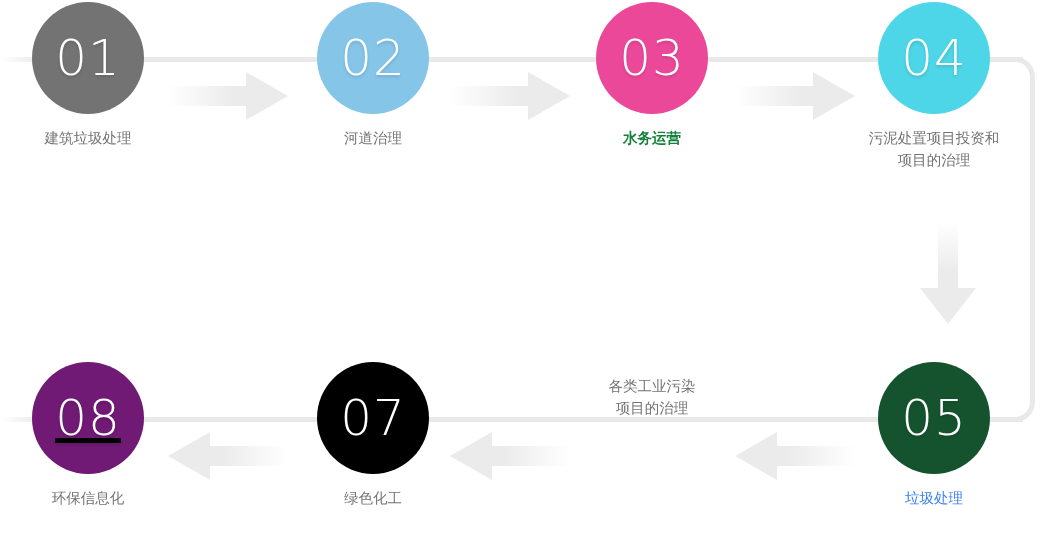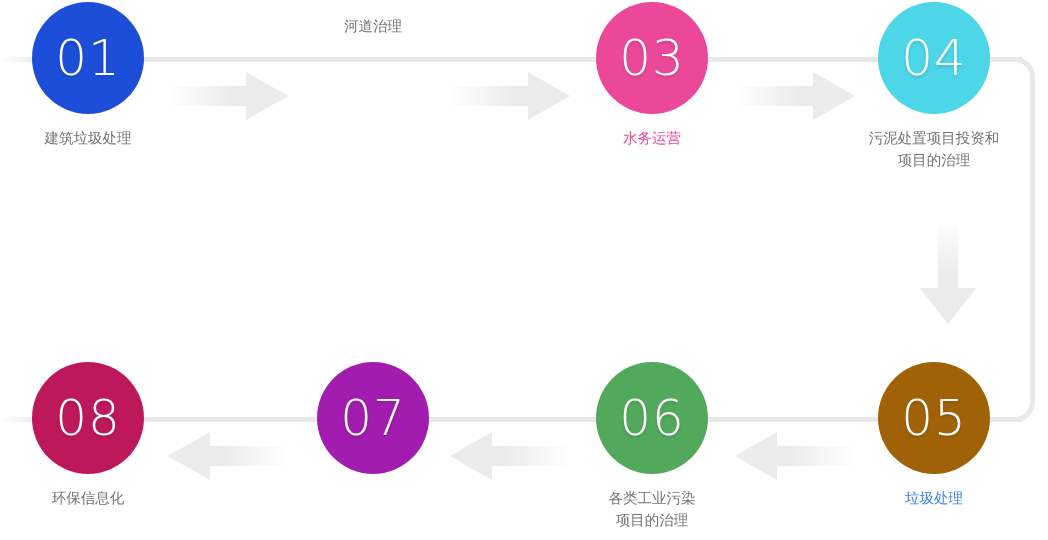--- a/index.html
+++ b/index.html
@@ -196,66 +196,67 @@
       <linearGradient id="gl3" x1="1" y1="0" x2="0" y2="0">
         <stop offset="0" stop-color="#ebebeb" stop-opacity="0"></stop>
         <stop offset="0.55" stop-color="#ebebeb" stop-opacity="1"></stop>
         <stop offset="1" stop-color="#ebebeb" stop-opacity="1"></stop>
       </linearGradient>
     </defs>
     <path d="M120,14 L42,14 L42,0 L0,24 L42,48 L42,34 L120,34 Z" fill="url(#gl3)"></path>
   </svg>
 
   <div class="step col-1 row-top">
-    <div class="bubble" style="background:#1d4ed8;">
+    <div class="bubble" style="background:#737373;">
       <span class="bubble-num">01</span>
     </div>
     <div class="step-label" style="color: rgb(115, 115, 115);">建筑垃圾处理</div>
   </div>
 
   <div class="step col-2 row-top">
+    <div class="bubble" style="background:#85c5e8;">
+      <span class="bubble-num">02</span>
+    </div>
     <div class="step-label" style="color: rgb(115, 115, 115); text-align: center;">河道治理</div>
   </div>
 
   <div class="step col-3 row-top">
     <div class="bubble" style="background:#ec4899;">
       <span class="bubble-num">03</span>
     </div>
-    <div class="step-label" style="color: #ec4899;">水务运营</div>
+    <div class="step-label" style="color: #15803d; font-weight: bold;">水务运营</div>
   </div>
 
   <div class="step col-4 row-top">
     <div class="bubble" style="background:#4dd5e8;">
       <span class="bubble-num">04</span>
     </div>
     <div class="step-label" style="color: rgb(115, 115, 115);">污泥处置项目投资和
 项目的治理</div>
   </div>
 
   <div class="step col-4 row-bottom">
-    <div class="bubble" style="background:#a16207;">
+    <div class="bubble" style="background:#14532d;">
       <span class="bubble-num">05</span>
     </div>
     <div class="step-label" style="color: #3b82f6;">垃圾处理</div>
   </div>
 
   <div class="step col-3 row-bottom">
-    <div class="bubble" style="background:#52a95c;">
-      <span class="bubble-num">06</span>
-    </div>
     <div class="step-label" style="color: rgb(115, 115, 115);">各类工业污染
 项目的治理</div>
   </div>
 
   <div class="step col-2 row-bottom">
-    <div class="bubble" style="background:#a21caf;">
+    <div class="bubble" style="background:#000000;">
       <span class="bubble-num">07</span>
     </div>
+    <div class="step-label" style="color: rgb(115, 115, 115);">绿色化工</div>
   </div>
 
   <div class="step col-1 row-bottom">
-    <div class="bubble" style="background:#be185d;">
+    <div class="bubble" style="background:#701a75;text-decoration:underline;">
       <span class="bubble-num">08</span>
     </div>
     <div class="step-label" style="color: rgb(115, 115, 115);">环保信息化</div>
   </div>
 
 </div>
 
 </body></html>

